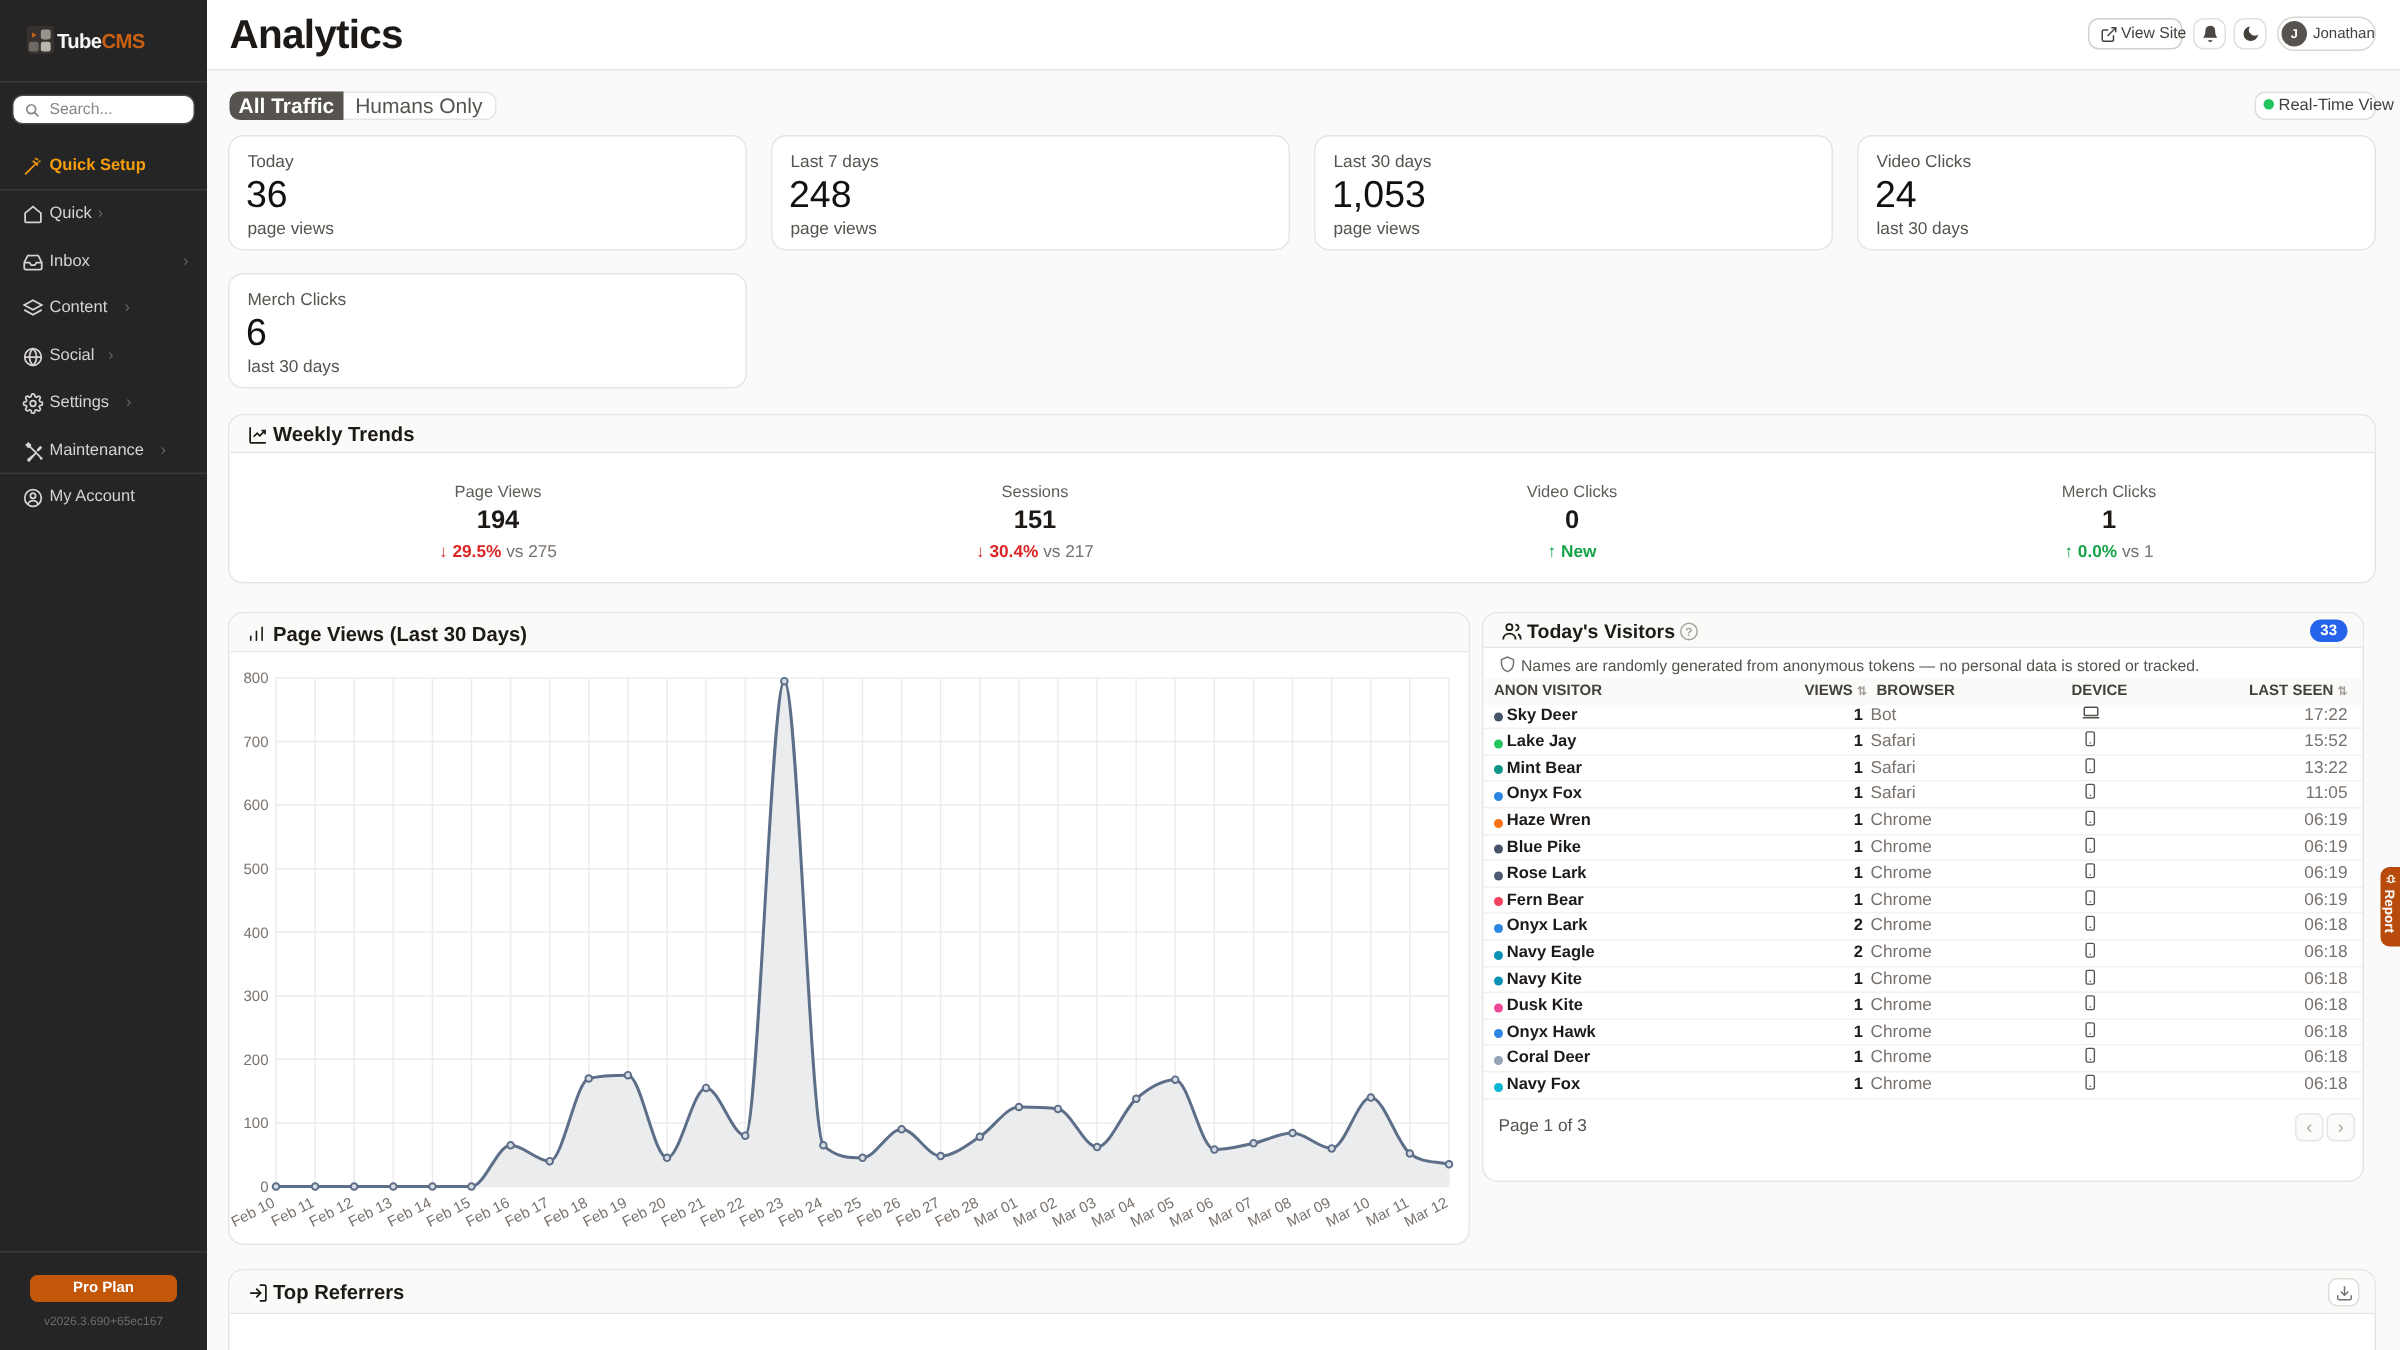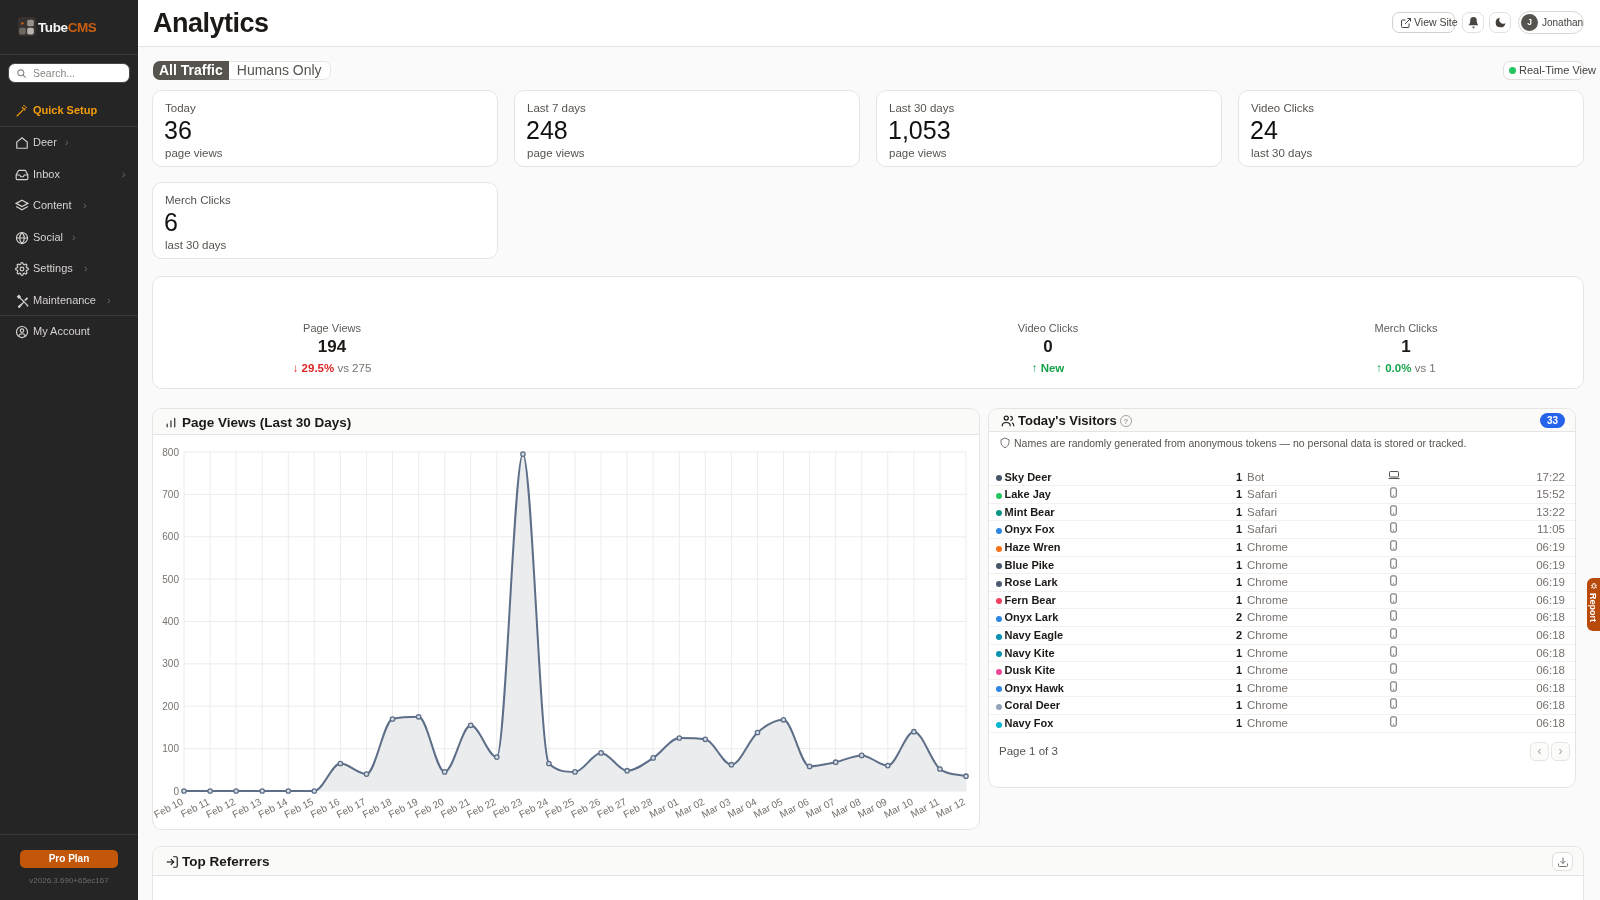--- a/index.html
+++ b/index.html
@@ -133,21 +133,21 @@
     <svg width="14" height="14" viewBox="0 0 24 24" fill="none" stroke="#f59e0b" stroke-width="2">
           <path d="M15 4V2M15 10V8M11.5 6h2M18.5 6h2M17.8 3.2l-1.4 1.4M17.8 8.8l-1.4-1.4M3 21L14 10M13 6.5L17.5 11"></path>
         </svg>
     <span class="lbl">Quick Setup</span>
   </div>
   <div class="sep" style="top:126px"></div>
   <div class="nav" style="top:127px">
     <svg width="14" height="14" viewBox="0 0 24 24" fill="none" stroke="#d6d3d1" stroke-width="2">
           <path d="M3 10.5 L12 3 L21 10.5 V20 a1 1 0 0 1 -1 1 H4 a1 1 0 0 1 -1 -1 Z"></path>
         </svg>
-    <span class="lbl">Deer</span>
+    <span class="lbl">Quick</span>
         <span class="chev" style="left:65px">›</span>
   </div>
   <div class="nav" style="top:158.5px">
     <svg width="14" height="14" viewBox="0 0 24 24" fill="none" stroke="#d6d3d1" stroke-width="2">
           <path d="M22 12h-6l-2 3h-4l-2-3H2"></path>
           <path d="M5.5 5.1L2 12v6a2 2 0 0 0 2 2h16a2 2 0 0 0 2-2v-6l-3.5-6.9A2 2 0 0 0 16.7 4H7.3a2 2 0 0 0-1.8 1.1z"></path>
         </svg>
     <span class="lbl">Inbox</span>
         <span class="chev" style="left:122px">›</span>
   </div>
@@ -246,24 +246,37 @@
       <div class="v">24</div>
       <div class="s">last 30 days</div>
     </div>
 <div class="card" style="left:152px;top:182px">
       <div class="t">Merch Clicks</div>
       <div class="v">6</div>
       <div class="s">last 30 days</div>
     </div>
 
 <div class="panel" id="wt">
+  <div class="phead">
+        <svg class="pic" width="14" height="14" viewBox="0 0 24 24" fill="none" stroke="#1c1917" stroke-width="2">
+          <path d="M3 3v16a2 2 0 0 0 2 2h16"></path>
+          <path d="M7 14l4-4 3 3 5.5-5.5"></path>
+          <path d="M16 7h4v4"></path>
+        </svg>
+        <span class="ptitle">Weekly Trends</span>
+      </div>
   <div class="wtcol" style="left:0">
         <div class="l">Page Views</div>
         <div class="v">194</div>
         <div class="d"><span class="neg">↓ 29.5%</span> vs 275</div>
+      </div>
+  <div class="wtcol" style="left:358px">
+        <div class="l">Sessions</div>
+        <div class="v">151</div>
+        <div class="d"><span class="neg">↓ 30.4%</span> vs 217</div>
       </div>
   <div class="wtcol" style="left:716px">
         <div class="l">Video Clicks</div>
         <div class="v">0</div>
         <div class="d"><span class="pos">↑ New</span></div>
       </div>
   <div class="wtcol" style="left:1074px">
         <div class="l">Merch Clicks</div>
         <div class="v">1</div>
         <div class="d"><span class="pos">↑ 0.0%</span> vs 1</div>
@@ -407,20 +420,27 @@
           <path d="M2 21c0-4 3-6.5 7-6.5s7 2.5 7 6.5"></path>
           <path d="M16 4a3.5 3.5 0 0 1 0 7M19 15c2 1 3 3 3 6"></path>
         </svg>
         <span class="ptitle">Today's Visitors</span>
         <span style="position:absolute;left:131px;top:6px;width:12px;height:12px;border:1px solid #a8a29e;border-radius:50%;color:#a8a29e;font-size:8px;text-align:center;line-height:12px;font-weight:bold;">?</span>
         <span id="visbadge">33</span>
       </div>
   <div id="visnote"><svg width="12" height="12" viewBox="0 0 24 24" fill="none" stroke="#78716c" stroke-width="2">
           <path d="M12 2L4 5.5v5c0 5 3.5 9 8 11 4.5-2 8-6 8-11v-5z"></path>
         </svg>Names are randomly generated from anonymous tokens — no personal data is stored or tracked.</div>
+  <div id="vishead">
+        <span style="position:absolute;left:7px">ANON VISITOR</span>
+        <span style="position:absolute;left:214px">VIEWS <span style="font-size:8px;color:#a8a29e">⇅</span></span>
+        <span style="position:absolute;left:262px">BROWSER</span>
+        <span style="position:absolute;left:392px">DEVICE</span>
+        <span style="position:absolute;right:10px">LAST SEEN <span style="font-size:8px;color:#a8a29e">⇅</span></span>
+      </div>
   <div class="vrow" style="top:59.6px">
         <span class="dot" style="background:#475569"></span>
         <span class="n">Sky Deer</span>
         <span class="vw">1</span>
         <span class="br">Bot</span>
         <span class="dv"><svg width="12" height="12" viewBox="0 0 24 24" fill="none" stroke="#57534e" stroke-width="2">
             <rect x="3" y="5" width="18" height="11" rx="1.5"></rect>
             <path d="M1 19h22"></path>
           </svg></span>
         <span class="ls">17:22</span>

